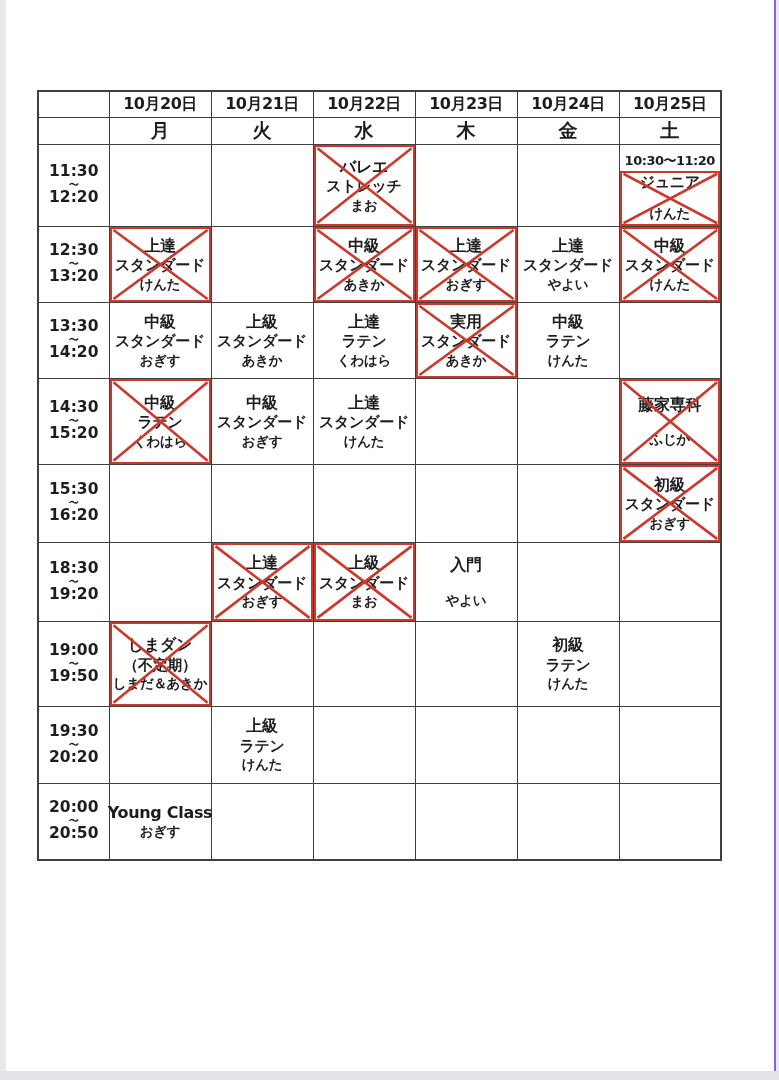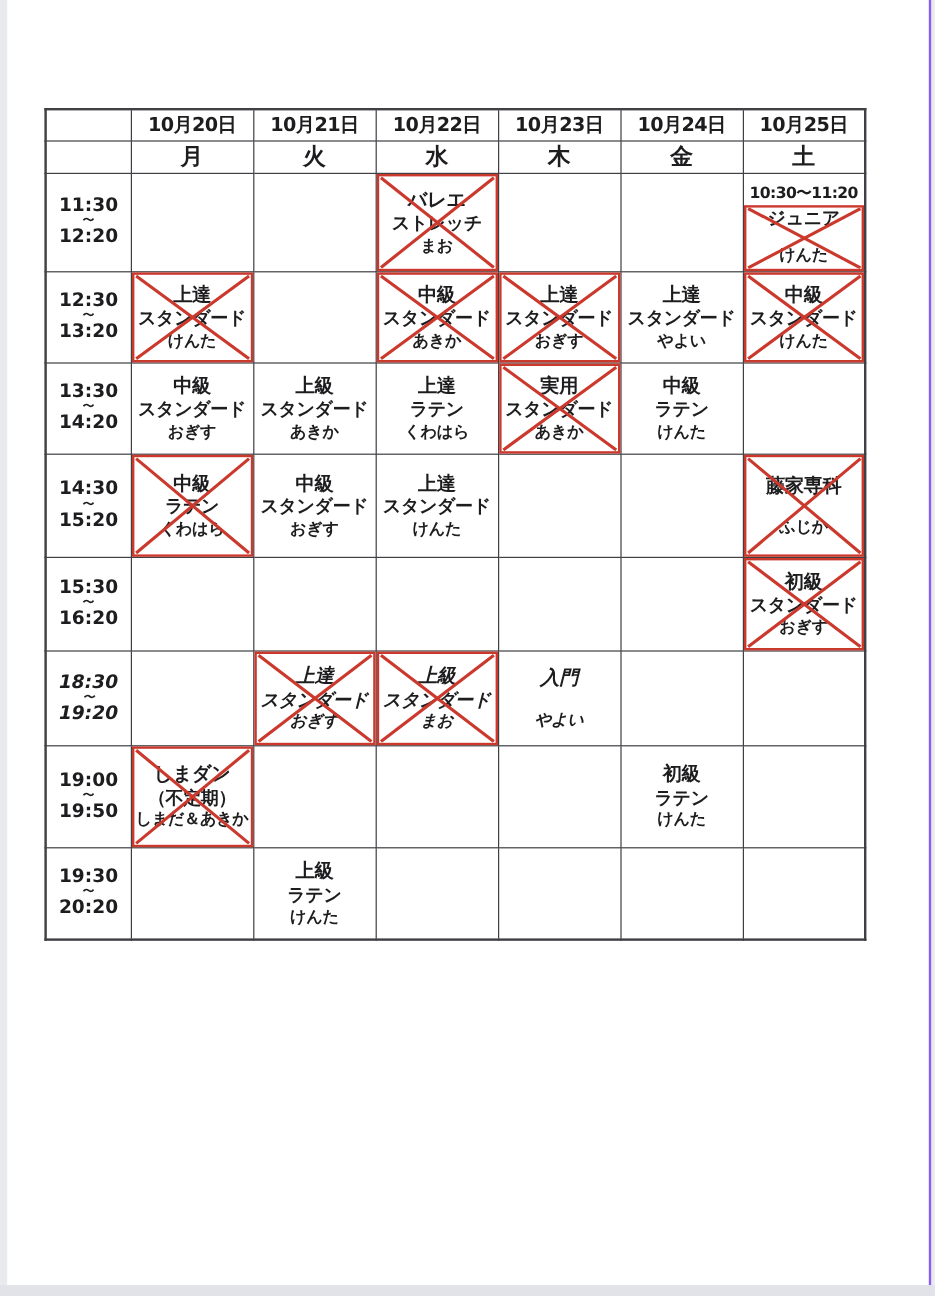--- a/index.html
+++ b/index.html
@@ -315,21 +315,21 @@
               <div class="line teacher">おぎす</div>
             </div>
             <div class="cross">
               <svg viewBox="0 0 100 100" preserveAspectRatio="none">
                 <line x1="1.5" y1="1.5" x2="98.5" y2="98.5" vector-effect="non-scaling-stroke"></line>
                 <line x1="98.5" y1="1.5" x2="1.5" y2="98.5" vector-effect="non-scaling-stroke"></line>
               </svg>
             </div>
           </td>
         </tr>
-        <tr style="height: 79px; font-style: italic;">
+        <tr style="height: 79px;">
           <th class="timecell">
             <div class="time">
               <div class="tpart">18:30</div>
               <div class="tsep">〜</div>
               <div class="tpart">19:20</div>
             </div>
           </th>
           <td></td>
           <td>
             <div class="cell">
@@ -408,20 +408,40 @@
             </div>
           </th>
           <td></td>
           <td>
             <div class="cell">
               <div class="line">上級</div>
               <div class="line">ラテン</div>
               <div class="line teacher">けんた</div>
             </div>
           </td>
+          <td></td>
+          <td></td>
+          <td></td>
+          <td></td>
+        </tr>
+        <tr style="height: 77px;">
+          <th class="timecell">
+            <div class="time">
+              <div class="tpart">20:00</div>
+              <div class="tsep">〜</div>
+              <div class="tpart">20:50</div>
+            </div>
+          </th>
+          <td>
+            <div class="cell">
+              <div class="line">Young Class</div>
+              <div class="line teacher">おぎす</div>
+            </div>
+          </td>
+          <td></td>
           <td></td>
           <td></td>
           <td></td>
           <td></td>
         </tr>
       </tbody>
     </table>
 </div>
 <div class="bottom-edge"></div>
 

